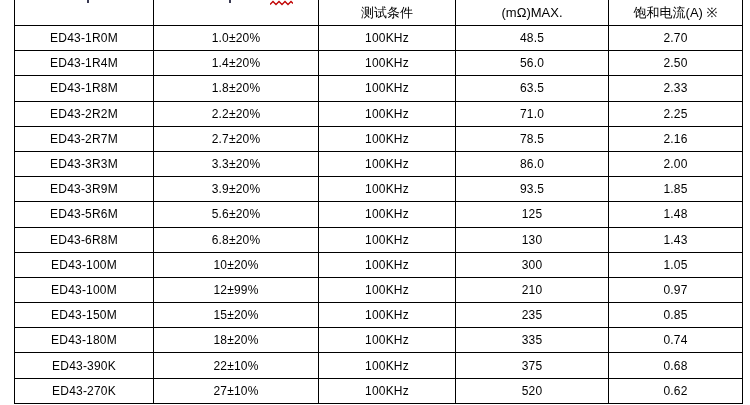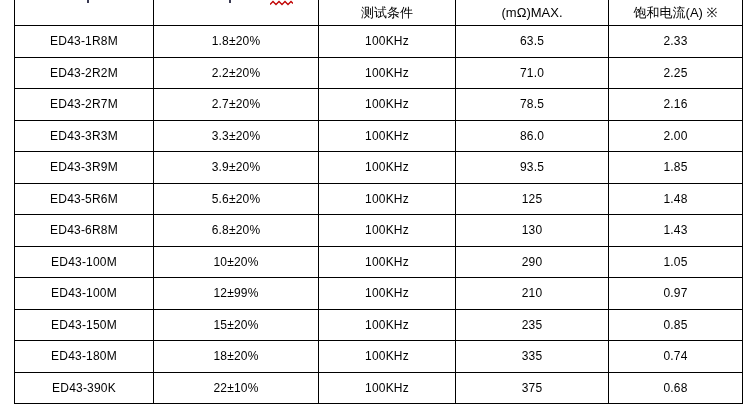--- a/index.html
+++ b/index.html
@@ -78,20 +78,34 @@
       <tr>
         <th></th>
         <th></th>
         <th>测试条件</th>
         <th>(mΩ)MAX.</th>
         <th>饱和电流(A) ※</th>
       </tr>
     </thead>
     <tbody>
         <tr>
+      <td>ED43-1R0M</td>
+      <td>1.0±20%</td>
+      <td>100KHz</td>
+      <td>48.5</td>
+      <td>2.70</td>
+    </tr>
+        <tr>
+      <td>ED43-1R4M</td>
+      <td>1.4±20%</td>
+      <td>100KHz</td>
+      <td>56.0</td>
+      <td>2.50</td>
+    </tr>
+        <tr>
       <td>ED43-1R8M</td>
       <td>1.8±20%</td>
       <td>100KHz</td>
       <td>63.5</td>
       <td>2.33</td>
     </tr>
         <tr>
       <td>ED43-2R2M</td>
       <td>2.2±20%</td>
       <td>100KHz</td>
@@ -130,21 +144,21 @@
       <td>ED43-6R8M</td>
       <td>6.8±20%</td>
       <td>100KHz</td>
       <td>130</td>
       <td>1.43</td>
     </tr>
         <tr>
       <td>ED43-100M</td>
       <td>10±20%</td>
       <td>100KHz</td>
-      <td>290</td>
+      <td>300</td>
       <td>1.05</td>
     </tr>
         <tr>
       <td>ED43-100M</td>
       <td>12±99%</td>
       <td>100KHz</td>
       <td>210</td>
       <td>0.97</td>
     </tr>
         <tr>
@@ -160,20 +174,27 @@
       <td>100KHz</td>
       <td>335</td>
       <td>0.74</td>
     </tr>
         <tr>
       <td>ED43-390K</td>
       <td>22±10%</td>
       <td>100KHz</td>
       <td>375</td>
       <td>0.68</td>
+    </tr>
+        <tr>
+      <td>ED43-270K</td>
+      <td>27±10%</td>
+      <td>100KHz</td>
+      <td>520</td>
+      <td>0.62</td>
     </tr>
       </tbody>
   </table>
 
   <div class="frag frag-1"></div>
   <div class="frag frag-2"></div>
   <svg class="squiggle" viewBox="0 0 23 6" xmlns="http://www.w3.org/2000/svg">
     <polyline points="0,4.5 3,1.5 6,4.5 9,1.5 12,4.5 15,1.5 18,4.5 21,1.5 23,3.5" fill="none" stroke="#c00000" stroke-width="1.3"></polyline>
   </svg>
 

